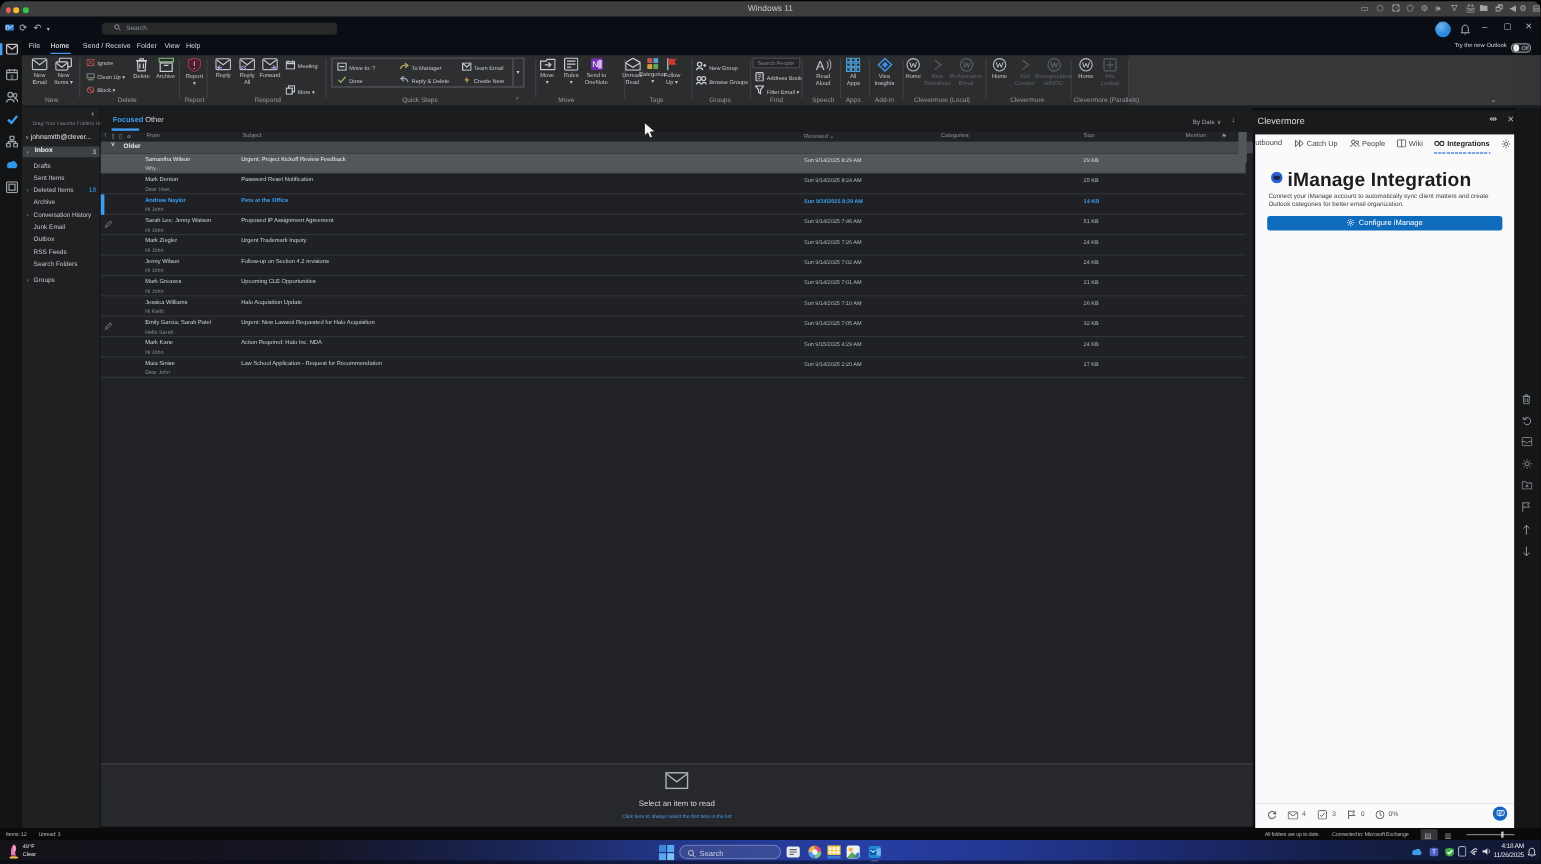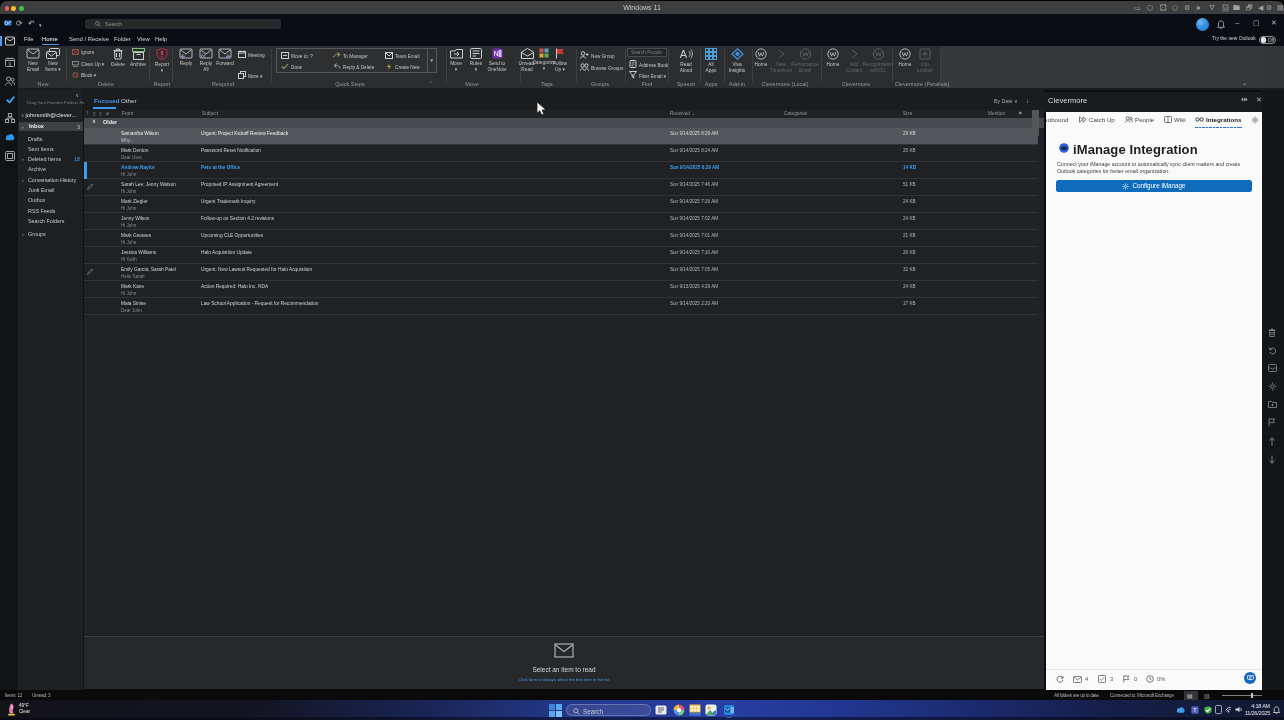--- a/index.html
+++ b/index.html
@@ -606,21 +606,21 @@
         <div class="ctab" style="left:205px;"><svg width="8" height="8" viewBox="0 0 8 8">
               <circle cx="4" cy="4" r="1.3" fill="none" stroke="#666" stroke-width="0.8"></circle>
               <path d="M4 0.5 V1.8 M4 6.2 V7.5 M0.5 4 H1.8 M6.2 4 H7.5 M1.5 1.5 L2.5 2.5 M5.5 5.5 L6.5 6.5 M6.5 1.5 L5.5 2.5 M2.5 5.5 L1.5 6.5" stroke="#666" stroke-width="0.8"></path>
             </svg></div>
       </div>
 
       <svg class="abs" style="left:13px; top:31px;" width="10" height="10" viewBox="0 0 10 10">
           <circle cx="5" cy="5" r="4.8" fill="#2d5fd0"></circle>
           <path d="M2 5.5 C2.5 3 4 2.5 5 4 C6 2.5 7.5 3 8 5.5 C6.8 7.5 3.2 7.5 2 5.5 Z" fill="#16264f"></path>
         </svg>
-      <div class="abs" style="left:27px; top:29.5px; font-size:13px; font-weight:bold; color:#1d1d1d; letter-spacing:0.1px;">iManage Integration</div>
+      <div class="abs" style="left:27px; top:29.5px; font-size:16px; font-weight:bold; color:#1d1d1d; letter-spacing:0.1px;">iManage Integration</div>
       <div class="abs" style="left:11px; top:48.5px; width:200px; font-size:5.3px; line-height:7.5px; color:#3f4143; white-space:nowrap;">Connect your iManage account to automatically sync client matters and create<br>Outlook categories for better email organization.</div>
       <div class="abs" style="left:10px; top:67.5px; width:196px; height:12.5px; background:#0f6cbd; border-radius:2.5px; display:flex; align-items:center; justify-content:center;">
         <span style="font-size:6.3px; color:#fff;"><svg width="7" height="7" viewBox="0 0 8 8" style="vertical-align:-1.5px; margin-right:3px;">
               <circle cx="4" cy="4" r="1.2" fill="none" stroke="#fff" stroke-width="0.8"></circle>
               <path d="M4 0.5 V1.8 M4 6.2 V7.5 M0.5 4 H1.8 M6.2 4 H7.5 M1.5 1.5 L2.5 2.5 M5.5 5.5 L6.5 6.5 M6.5 1.5 L5.5 2.5 M2.5 5.5 L1.5 6.5" stroke="#fff" stroke-width="0.8"></path>
             </svg>Configure iManage</span>
       </div>
 
       <div class="abs" style="left:0; top:557px; width:216px; height:1px; background:#e6e6e6;"></div>
       <svg class="abs" style="left:10px; top:562.5px;" width="8" height="8" viewBox="0 0 8 8">

